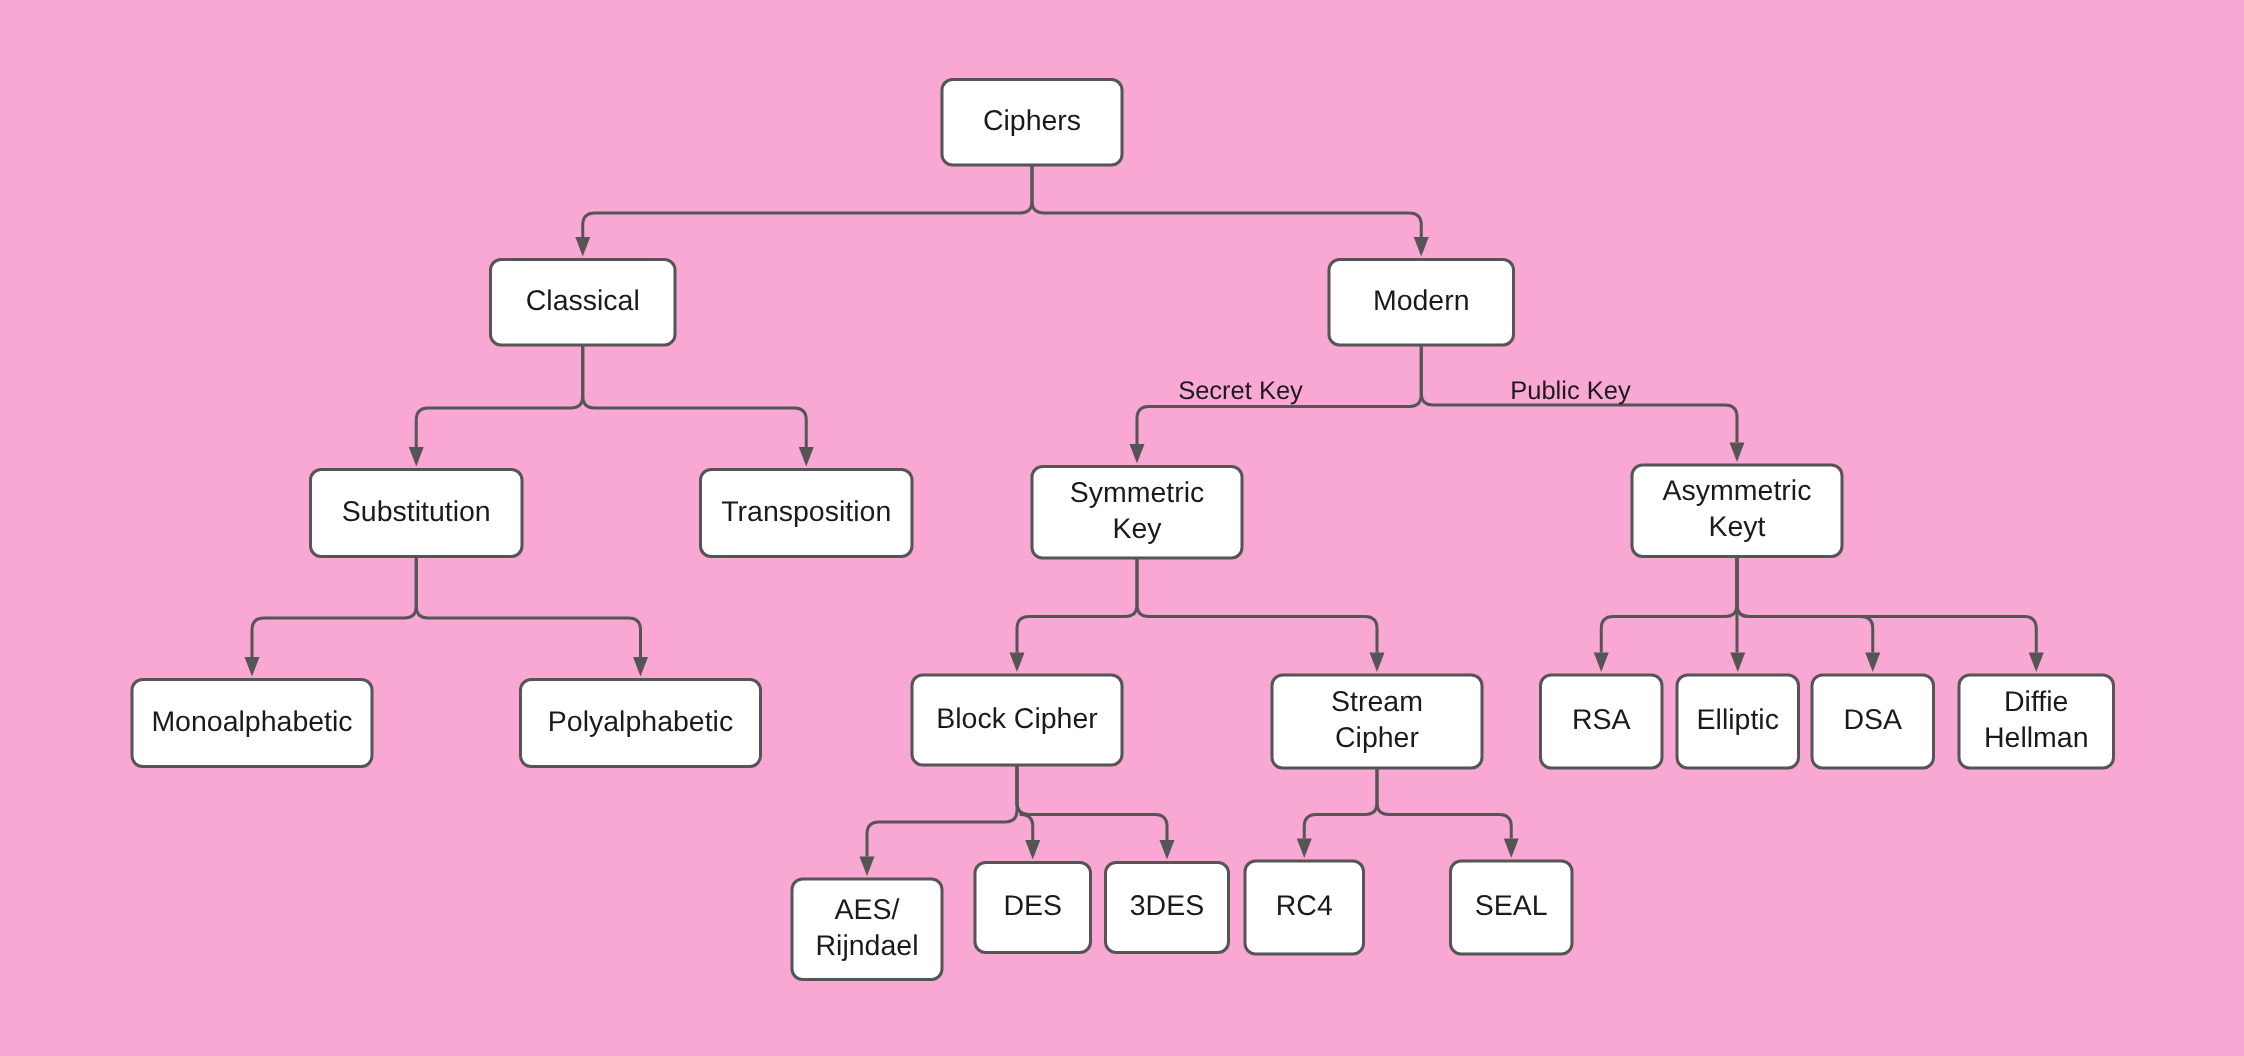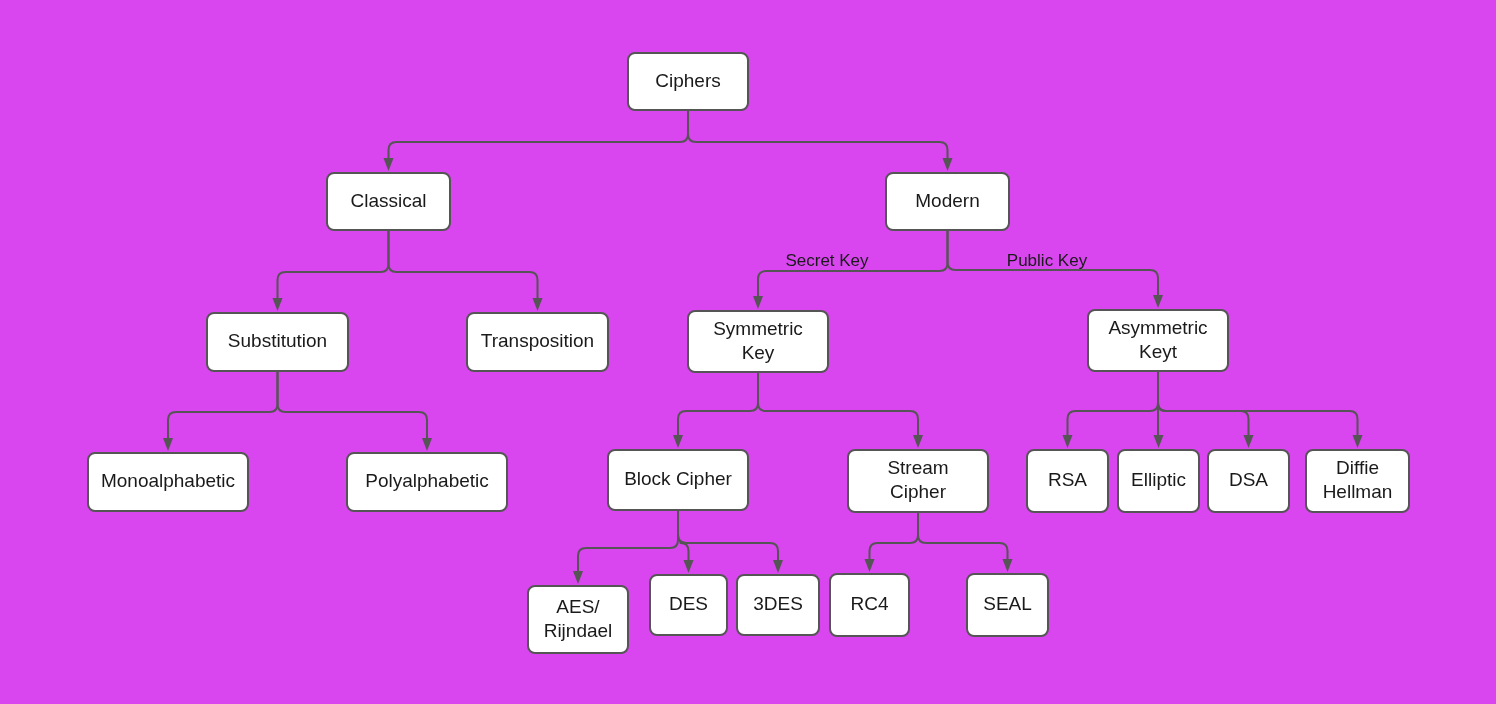--- a/index.html
+++ b/index.html
@@ -10,21 +10,21 @@
   body {
     width: 1496px;
     height: 704px;
     font-family: "Liberation Sans", sans-serif;
     overflow: hidden;
   }
   #diagram-root {
     position: relative;
     width: 1496px;
     height: 704px;
-    background: #d946ef;
+    background: #f9a8d4;
   }
   svg#flowchart {
     display: block;
     width: 1496px;
     height: 704px;
   }
   .node-box {
     fill: #ffffff;
     stroke: #555555;
     stroke-width: 2;

